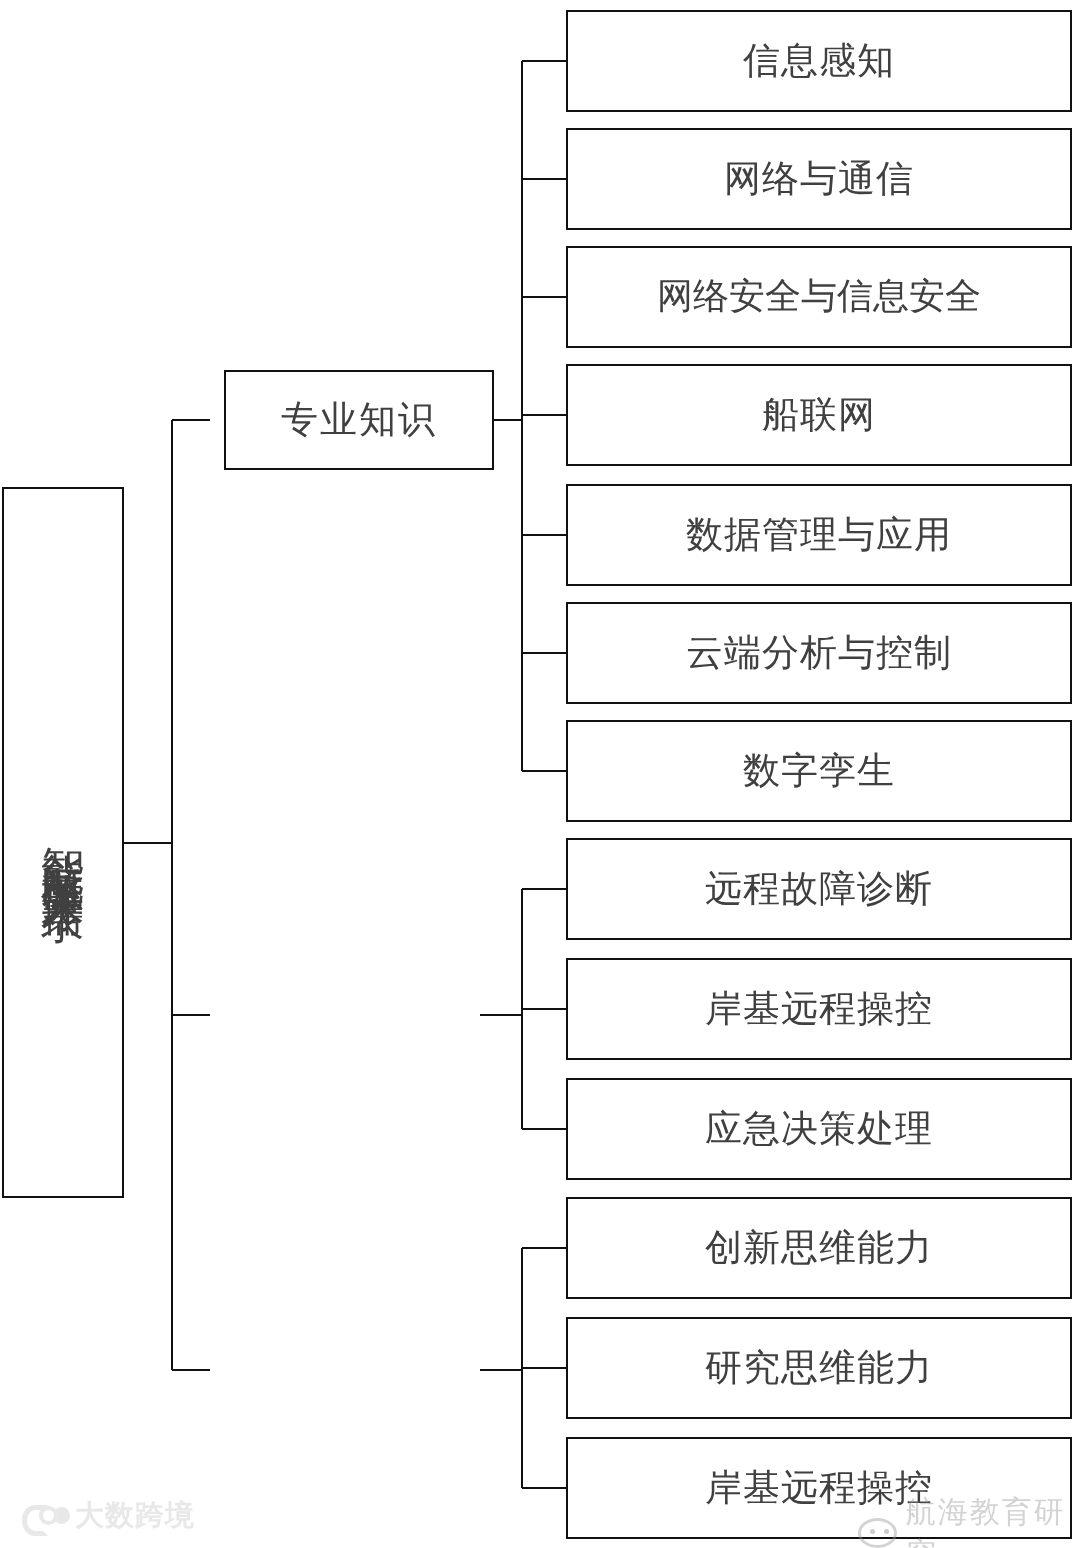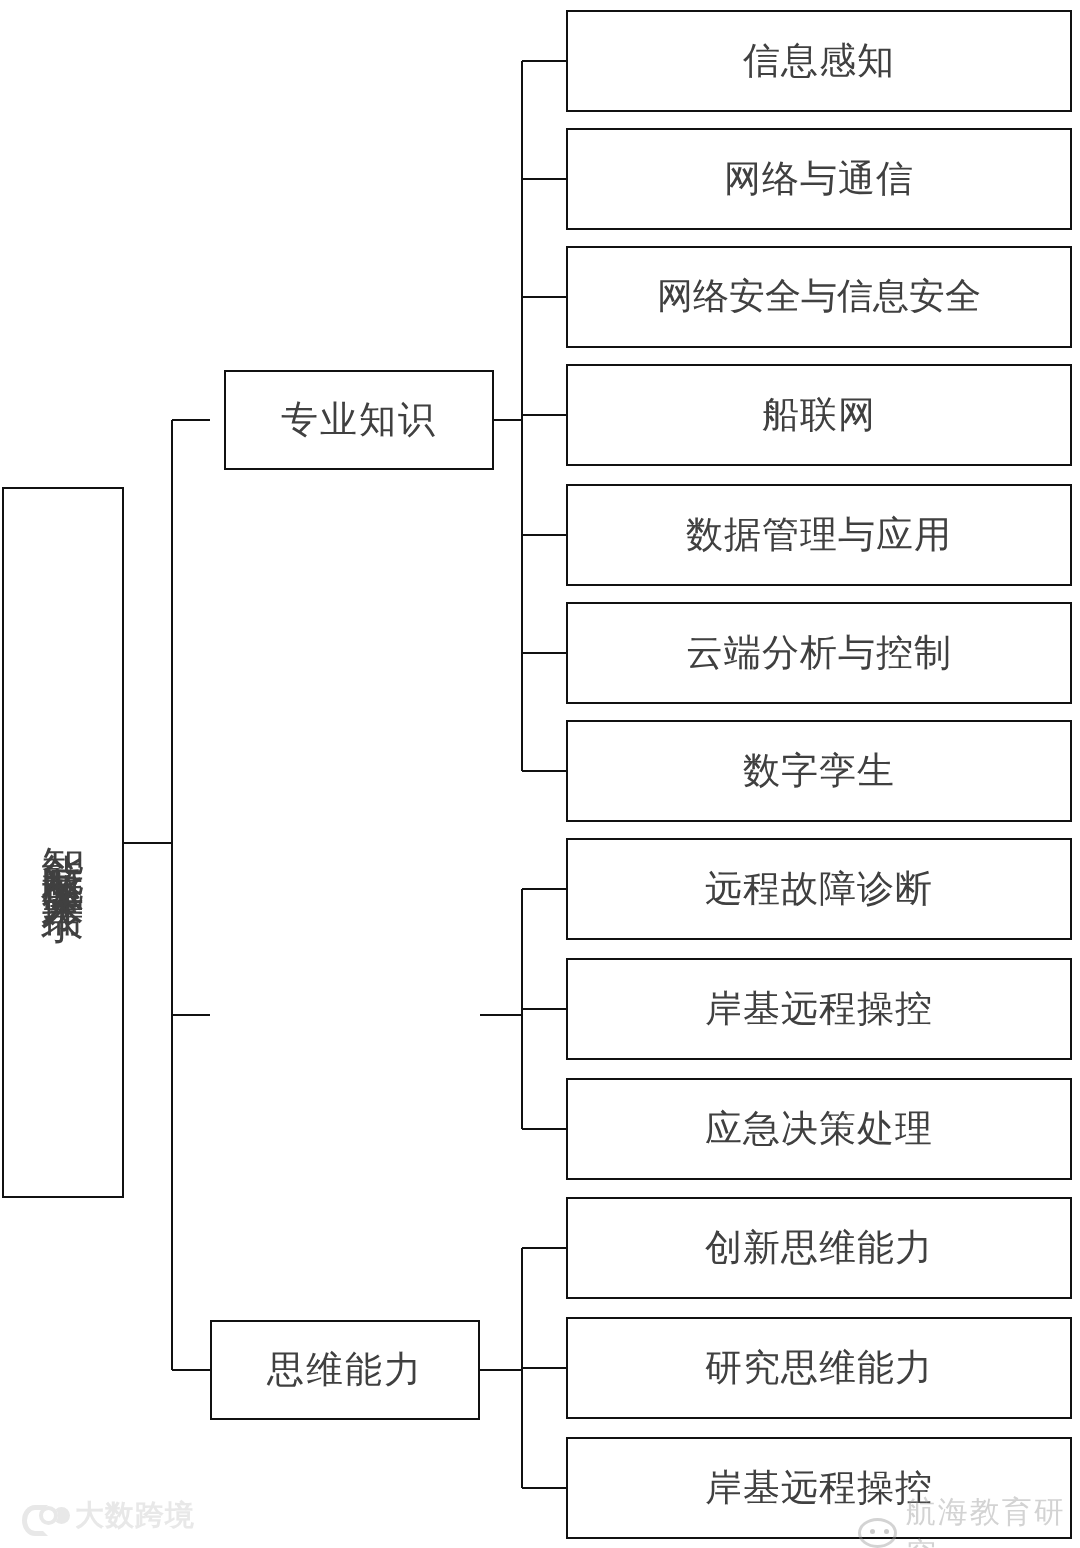--- a/index.html
+++ b/index.html
@@ -185,23 +185,20 @@
     </g>
   </svg>
 
   <div class="node" id="root-node">
     <span class="vtext">智能航运整体人才需求</span>
   </div>
 
   <div class="node cat-node" id="cat-0">
     <span>专业知识</span>
   </div>
-  <div class="node cat-node" id="cat-2">
-    <span>思维能力</span>
-  </div>
 
   <div class="node leaf-node" style="top:10px">
     <span>信息感知</span>
   </div>
   <div class="node leaf-node" style="top:128px">
     <span>网络与通信</span>
   </div>
   <div class="node leaf-node wide-text" style="top:246px">
     <span>网络安全与信息安全</span>
   </div>

